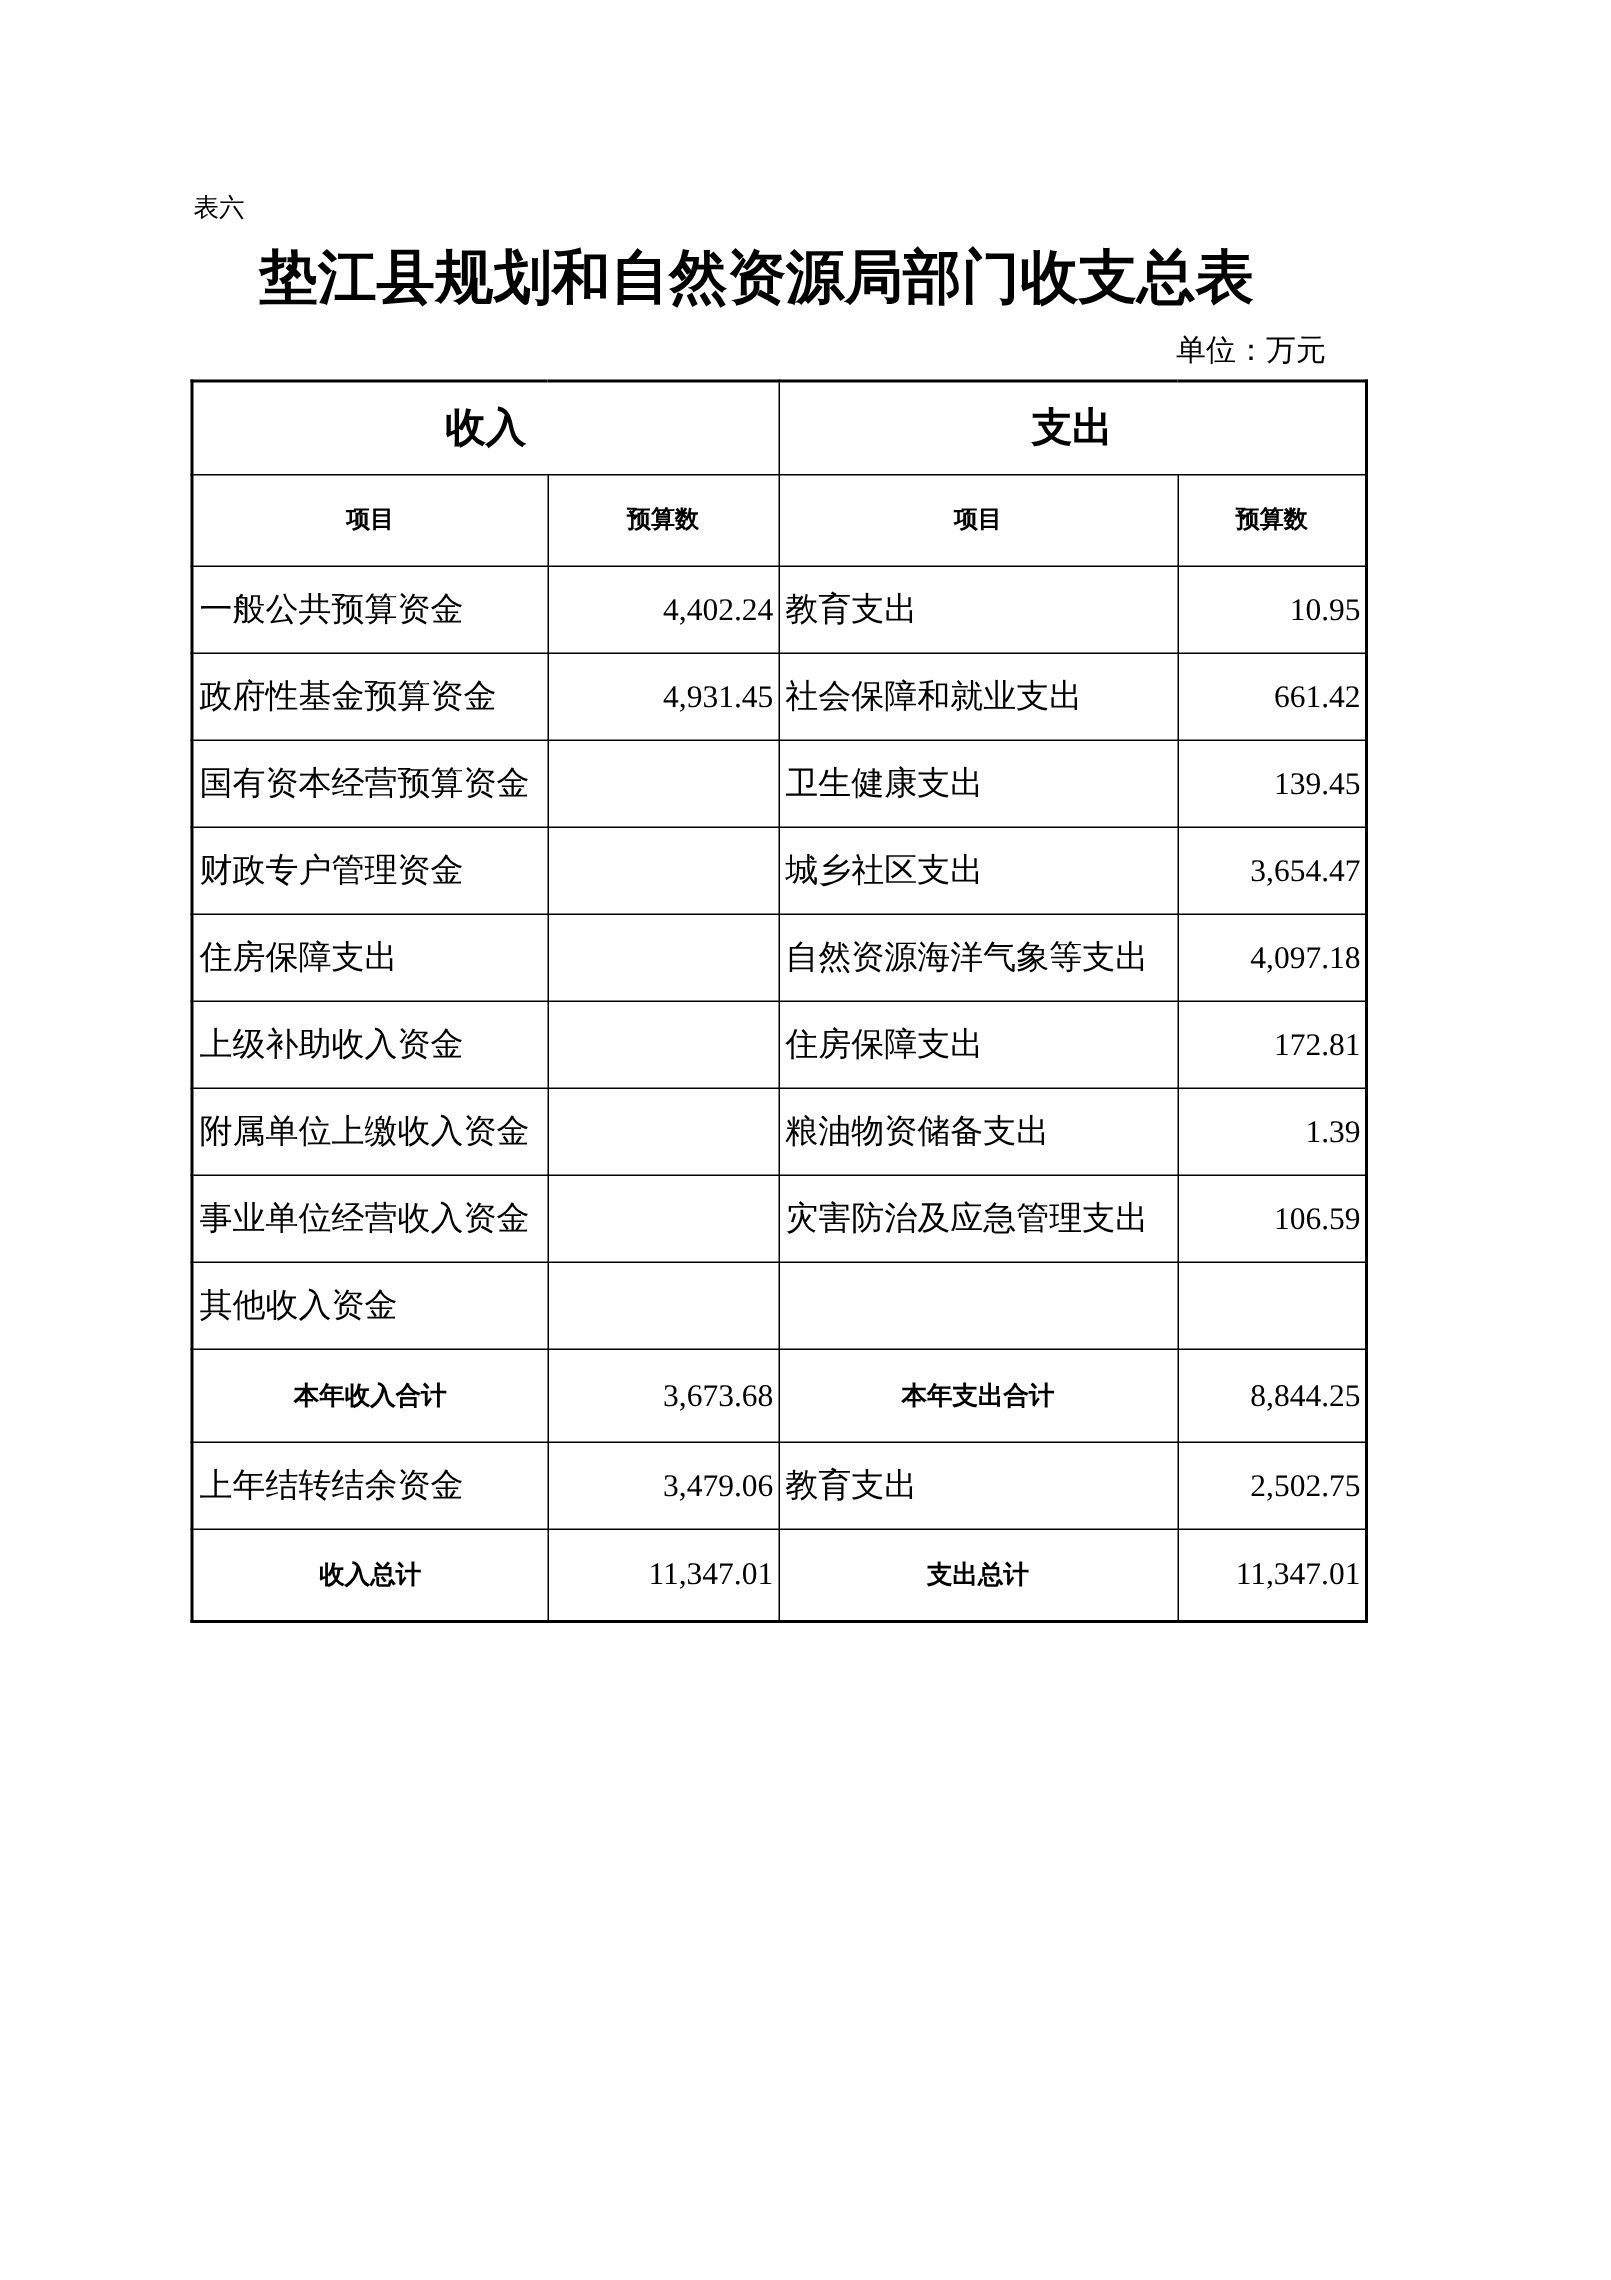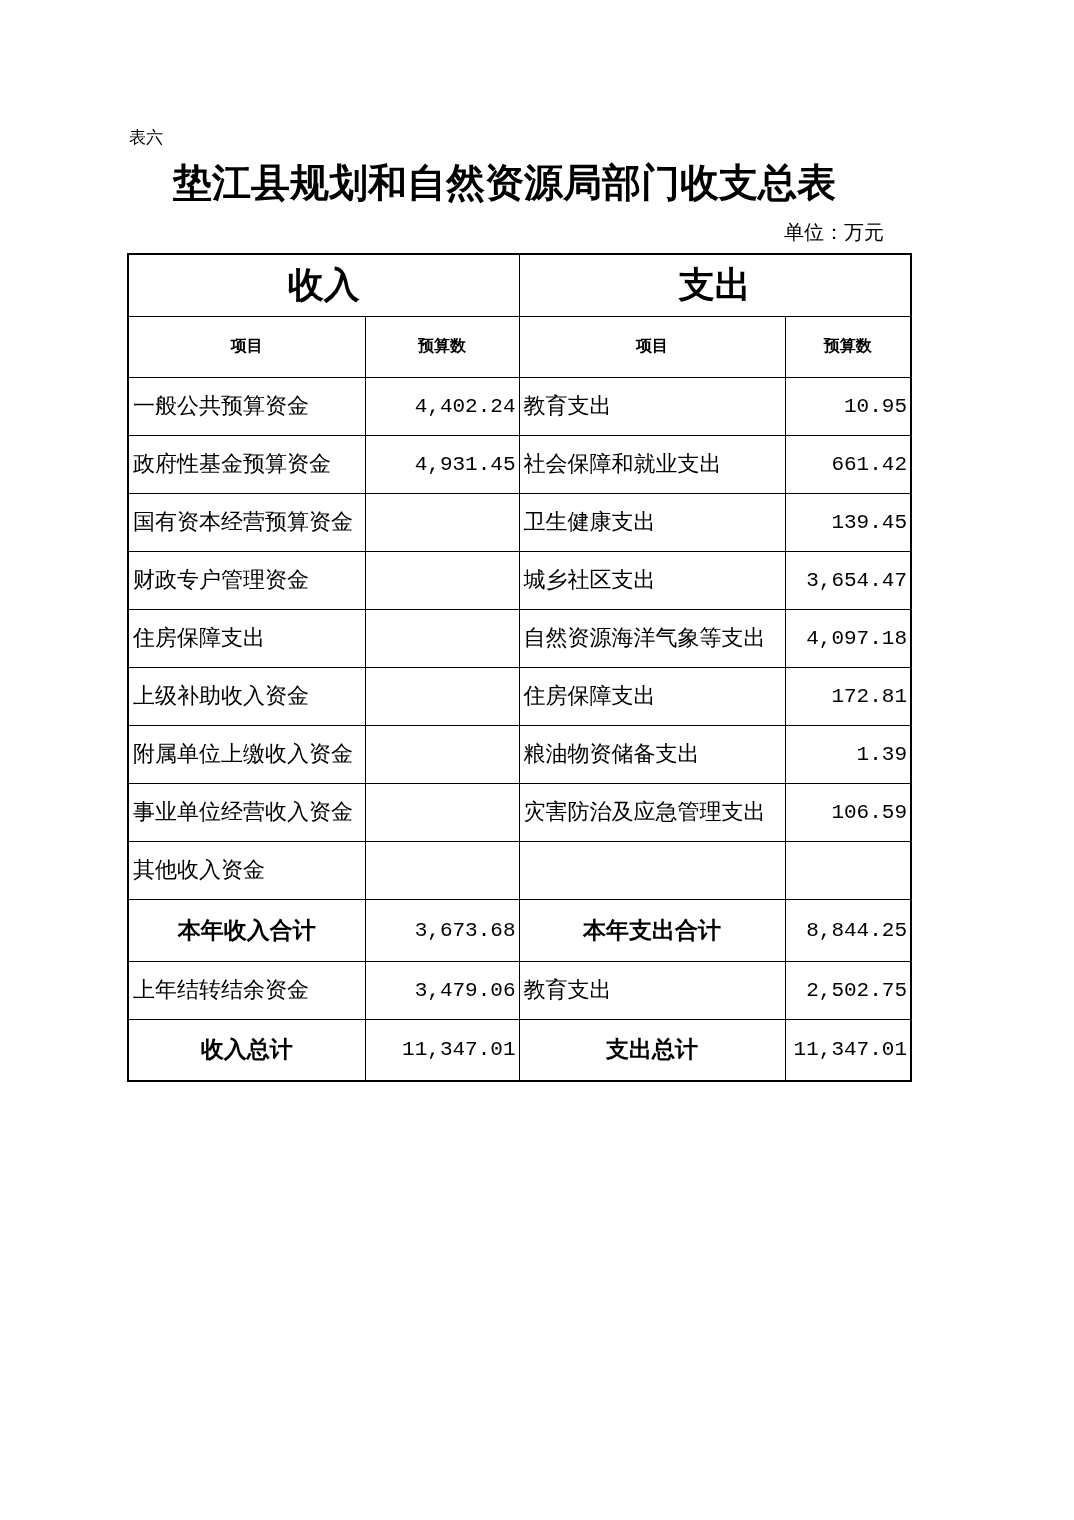--- a/index.html
+++ b/index.html
@@ -3,21 +3,21 @@
 <meta charset="utf-8">
 <style>
   * { margin: 0; padding: 0; box-sizing: border-box; }
   html, body { background: #ffffff; }
   .page {
     position: relative;
     width: 1074px;
     height: 1520px;
     background: #ffffff;
     color: #000000;
-    font-family: Liberation Mono, monospace;
+    font-family: Liberation Serif, serif;
     overflow: hidden;
   }
   .table-label {
     position: absolute;
     left: 129px;
     top: 128px;
     font-size: 17px;
     line-height: 22px;
     font-weight: 500;
   }
@@ -52,21 +52,21 @@
     border: 2px solid #000000;
   }
   table.budget-table th,
   table.budget-table td {
     border: 1px solid #000000;
     overflow: hidden;
     vertical-align: middle;
   }
   tr.group-header-row { height: 62px; }
   tr.group-header-row th {
-    font-size: 36px;
+    font-size: 27px;
     font-weight: bold;
     text-align: center;
   }
   tr.col-header-row { height: 61px; }
   tr.col-header-row th {
     font-size: 16px;
     font-weight: bold;
     text-align: center;
   }
   tbody tr.data-row { height: 58px; }
@@ -78,21 +78,21 @@
   }
   td.value-cell {
     text-align: right;
     padding-right: 3px;
     font-size: 21px;
   }
   tr.total-row td.item-cell {
     text-align: center;
     padding-left: 0;
     font-weight: bold;
-    font-size: 23px;
+    font-size: 17px;
   }
 </style>
 </head>
 <body>
 
 <div class="page">
 
   <div class="table-label">表六</div>
 
   <div class="doc-title">垫江县规划和自然资源局部门收支总表</div>

